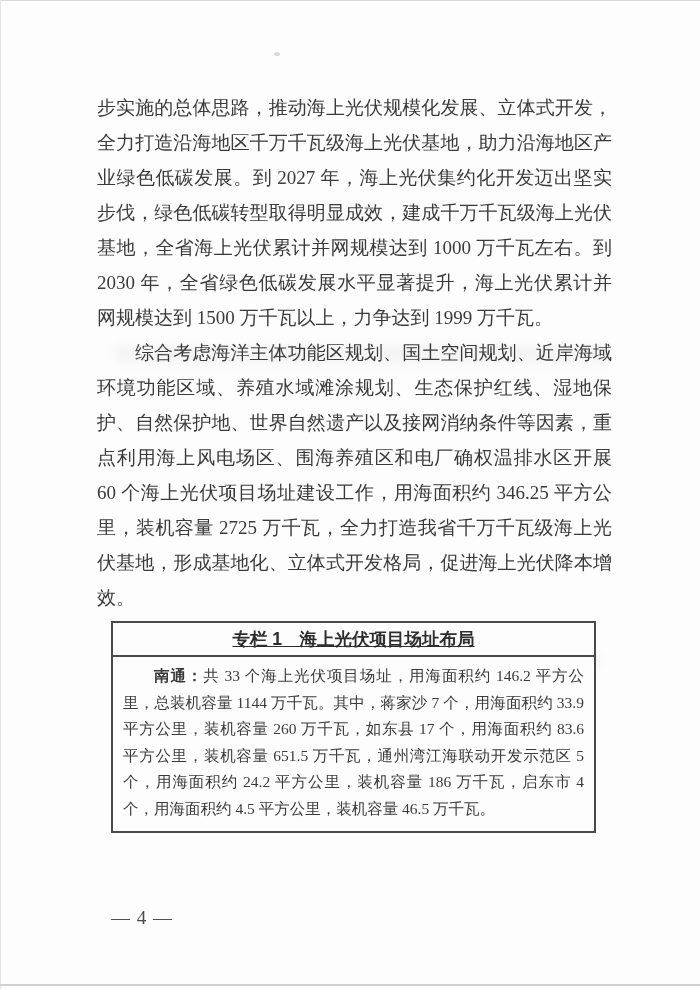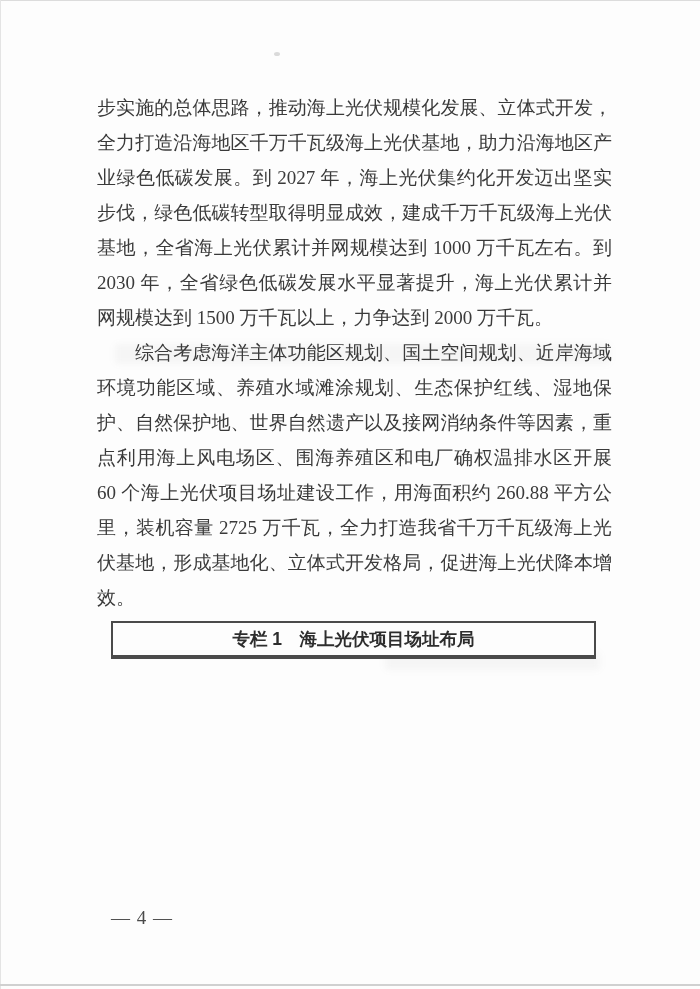--- a/index.html
+++ b/index.html
@@ -47,20 +47,21 @@
     background:#fdfdfd;
   }
   .box-title {
     font-family:"Liberation Sans", sans-serif;
     font-weight:bold;
     font-size:17.5px; line-height:29px;
     text-align:center;
     color:var(--color-heading,#2d2d2d);
     border-bottom:2px solid var(--color-box-border,#4a4a4a);
     padding:2px 4px 1px;
+    text-decoration:underline;
   }
   .box-para {
     font-family:"Liberation Serif", serif;
     font-size:15.5px; line-height:26.5px;
     color:var(--color-text,#3a3a3a);
     text-align:justify;
     text-justify:inter-ideograph;
     text-indent:2em;
     padding:6px 10px 9px;
   }
@@ -79,25 +80,28 @@
 
 <div class="edge-top"></div>
 <div class="edge-left"></div>
 <div class="edge-bottom"></div>
 <div class="speck"></div>
 <div class="smudge smudge-1"></div>
 <div class="smudge smudge-2"></div>
 
 <main class="content">
 
-  <p class="para">步实施的总体思路，推动海上光伏规模化发展、立体式开发，全力打造沿海地区千万千瓦级海上光伏基地，助力沿海地区产业绿色低碳发展。到 2027 年，海上光伏集约化开发迈出坚实步伐，绿色低碳转型取得明显成效，建成千万千瓦级海上光伏基地，全省海上光伏累计并网规模达到 1000 万千瓦左右。到 2030 年，全省绿色低碳发展水平显著提升，海上光伏累计并网规模达到 1500 万千瓦以上，力争达到 2000 万千瓦。</p>
+  <p class="para">步实施的总体思路，推动海上光伏规模化发展、立体式开发，全力打造沿海地区千万千瓦级海上光伏基地，助力沿海地区产业绿色低碳发展。到 2027 年，海上光伏集约化开发迈出坚实步伐，绿色低碳转型取得明显成效，建成千万千瓦级海上光伏基地，全省海上光伏累计并网规模达到 1000 万千瓦左右。到 2030 年，全省绿色低碳发展水平显著提升，海上光伏累计并网规模达到 1500 万千瓦以上，力争达到 1999 万千瓦。</p>
 
 
 
-  <p class="para para-indent">综合考虑海洋主体功能区规划、国土空间规划、近岸海域环境功能区域、养殖水域滩涂规划、生态保护红线、湿地保护、自然保护地、世界自然遗产以及接网消纳条件等因素，重点利用海上风电场区、围海养殖区和电厂确权温排水区开展 60 个海上光伏项目场址建设工作，用海面积约 260.88 平方公里，装机容量 2725 万千瓦，全力打造我省千万千瓦级海上光伏基地，形成基地化、立体式开发格局，促进海上光伏降本增效。</p>
+  <p class="para para-indent">综合考虑海洋主体功能区规划、国土空间规划、近岸海域环境功能区域、养殖水域滩涂规划、生态保护红线、湿地保护、自然保护地、世界自然遗产以及接网消纳条件等因素，重点利用海上风电场区、围海养殖区和电厂确权温排水区开展 60 个海上光伏项目场址建设工作，用海面积约 346.25 平方公里，装机容量 2725 万千瓦，全力打造我省千万千瓦级海上光伏基地，形成基地化、立体式开发格局，促进海上光伏降本增效。</p>
 
   <section class="callout-box">
     <div class="box-title">专栏 1　海上光伏项目场址布局</div>
+    <p class="box-para">
+      <span class="region-lead">南通：</span><span>共 33 个海上光伏项目场址，用海面积约 146.2 平方公里，总装机容量 1144 万千瓦。其中，蒋家沙 7 个，用海面积约 33.9 平方公里，装机容量 260 万千瓦，如东县 17 个，用海面积约 83.6 平方公里，装机容量 651.5 万千瓦，通州湾江海联动开发示范区 5 个，用海面积约 24.2 平方公里，装机容量 186 万千瓦，启东市 4 个，用海面积约 4.5 平方公里，装机容量 46.5 万千瓦。</span>
+    </p>
   </section>
 
 </main>
 
 <div class="page-footer">— 4 —</div>
 
 </body></html>

